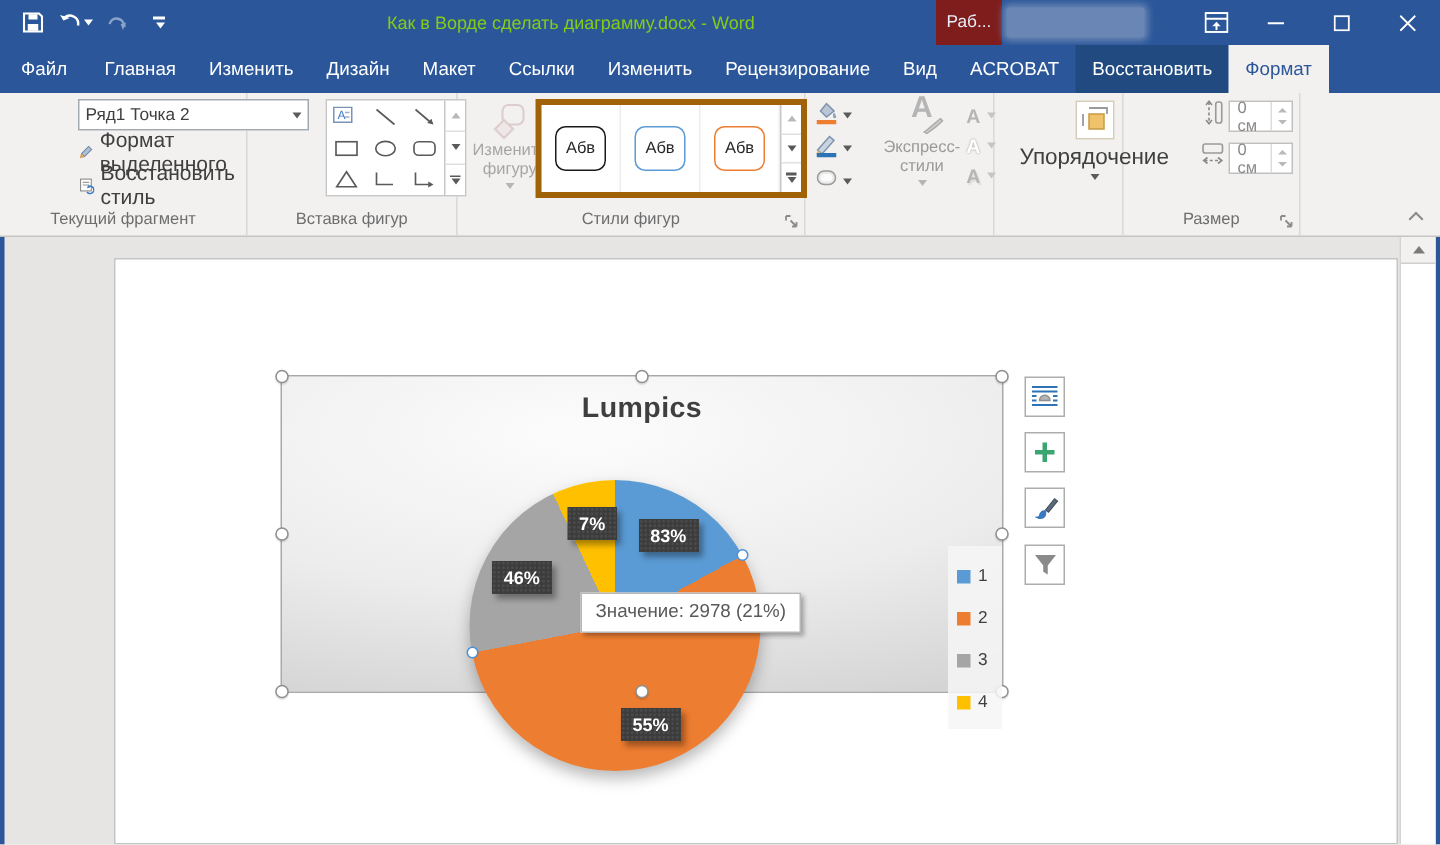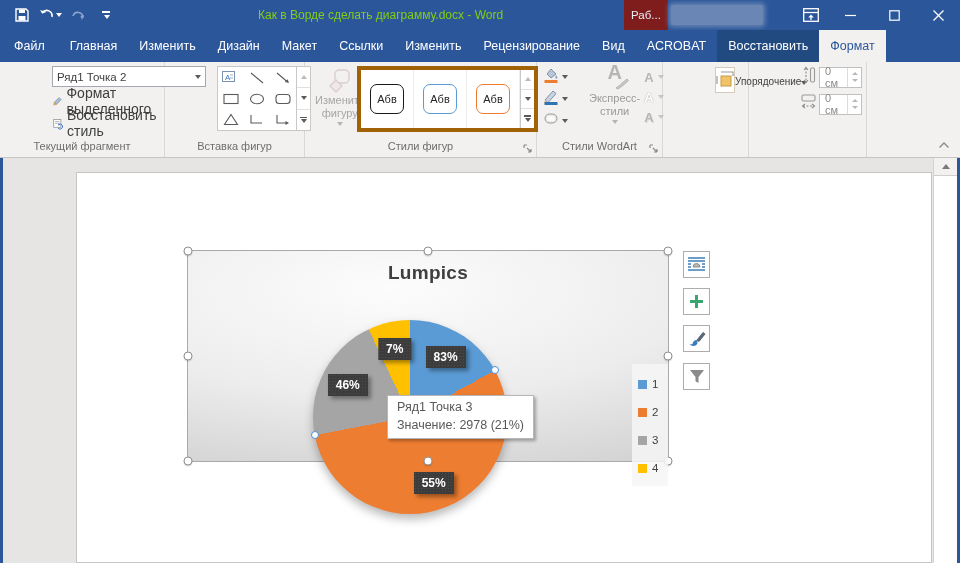--- a/index.html
+++ b/index.html
@@ -75,21 +75,21 @@
   .g-wordart { width:126px; }
   .wa-wrap { display:flex; gap:4px; }
   .wa-big { width:62px; display:flex; flex-direction:column; align-items:center; color:#9a9a9a; font-size:11px;
     line-height:13px; text-align:center; }
   .wa-big .glyph { font-size:20px; font-weight:bold; color:#b5b5b5; position:relative; height:26px; }
   .wa-small-col { display:flex; flex-direction:column; justify-content:space-between; padding:1px 0; }
   .wa-small { display:flex; align-items:center; gap:4px; height:20px; color:#b5b5b5; font-weight:bold; font-size:13px; }
 
   
   .g-arrange { width:86px; }
-  .arrange-btn { display:flex; flex-direction:row; align-items:center; font-size:10px; color:#3f3f3f; padding-top:1px;}
+  .arrange-btn { display:flex; flex-direction:column; align-items:center; font-size:15px; color:#3f3f3f; padding-top:1px;}
   .arrange-icon-box { width:26px; height:26px; background:#fff; border:1px solid #d5cbb8; display:flex; align-items:center;
     justify-content:center; margin-bottom:3px; }
 
   
   .g-size { width:118px; }
   .size-row { display:flex; align-items:center; gap:3px; margin-bottom:5px; }
   .spinner { width:72px; height:21px; background:#fff; border:1px solid #c0c0c0; display:flex; align-items:center;
     justify-content:space-between; font-size:11px; color:#8a8a8a; padding-left:5px; }
   .spin-arrows { width:14px; height:100%; border-left:1px solid #dcdcdc; display:flex; flex-direction:column;
     align-items:center; justify-content:space-evenly; }
@@ -411,27 +411,20 @@
                 <span style="color:#fff;text-shadow:0 0 1px #b5b5b5,0 0 1.5px #b5b5b5;">А</span>
                 <span class="arr-u" style="border-bottom-color:#c5c5c5;transform:rotate(180deg);"></span>
               </div>
             <div class="wa-small">
                 <span style="text-shadow:1px 1px 1px #dcdcdc;">А</span>
                 <span class="arr-u" style="border-bottom-color:#c5c5c5;transform:rotate(180deg);"></span>
               </div>
           </div>
         </div>
       </div>
-      <div class="rgroup-label">
-        <span>Стили WordArt</span>
-        <span class="launcher"><svg width="10" height="10" viewBox="0 0 10 10">
-              <path d="M1 1 h3 M1 1 v3" stroke="#8a8a8a" stroke-width="1.2" fill="none"></path>
-              <path d="M4 4 l4 4 M8 8 v-3 M8 8 h-3" stroke="#8a8a8a" stroke-width="1.2" fill="none"></path>
-            </svg></span>
-      </div>
     </div>
 
     <div class="rgroup g-arrange">
       <div class="rgroup-content">
         <div class="arrange-btn">
           <span class="arrange-icon-box">
               <svg width="18" height="18" viewBox="0 0 18 18">
                 <path d="M5 1 h8 M1 5 v8 M13 1 h4 v4" fill="none" stroke="#9a9a9a" stroke-width="1.2"></path>
                 <rect x="5" y="5" width="10" height="10" fill="#f0c36a" stroke="#c79b45" stroke-width="1"></rect>
               </svg>
@@ -467,20 +460,27 @@
               </svg></span>
           <div class="spinner">
             <span>0 см</span>
             <span class="spin-arrows">
                 <i class="up"></i>
                 <i class="dn"></i>
               </span>
           </div>
         </div>
       </div>
+      <div class="rgroup-label">
+        <span>Размер</span>
+        <span class="launcher"><svg width="10" height="10" viewBox="0 0 10 10">
+              <path d="M1 1 h3 M1 1 v3" stroke="#8a8a8a" stroke-width="1.2" fill="none"></path>
+              <path d="M4 4 l4 4 M8 8 v-3 M8 8 h-3" stroke="#8a8a8a" stroke-width="1.2" fill="none"></path>
+            </svg></span>
+      </div>
     </div>
 
     <div style="flex:1; border-right:none;" class="rgroup"></div>
     <span class="ribbon-collapse"><svg width="12" height="8" viewBox="0 0 12 8">
           <path d="M1.5 6.5 L6 2 l4.5 4.5" fill="none" stroke="#8a8a8a" stroke-width="1.4"></path>
         </svg></span>
   </div>
 
   <div class="docarea">
     <div class="page">
@@ -492,21 +492,20 @@
 
         <div class="pie-label" style="left: 257.551px; top: 105.886px;">83%</div>
         <div class="pie-label" style="left: 245.657px; top: 231.711px;">55%</div>
         <div class="pie-label" style="left: 159.772px; top: 134.293px;">46%</div>
         <div class="pie-label" style="left: 206.765px; top: 97.842px;">7%</div>
 
         <div class="pt-handle" style="left: 307.002px; top: 119.27px;"></div>
         <div class="pt-handle" style="left: 126.718px; top: 184.176px;"></div>
 
         <div class="chart-tooltip">
-          <div>Ряд1 Точка 3</div>
           <div>Значение: 2978 (21%)</div>
         </div>
 
         <div class="legend">
           <div class="legend-item">
               <span class="legend-sq" style="background-color: rgb(91, 155, 213);"></span>
               <span class="legend-label">1</span>
             </div>
           <div class="legend-item">
               <span class="legend-sq" style="background-color: rgb(237, 125, 49);"></span>

